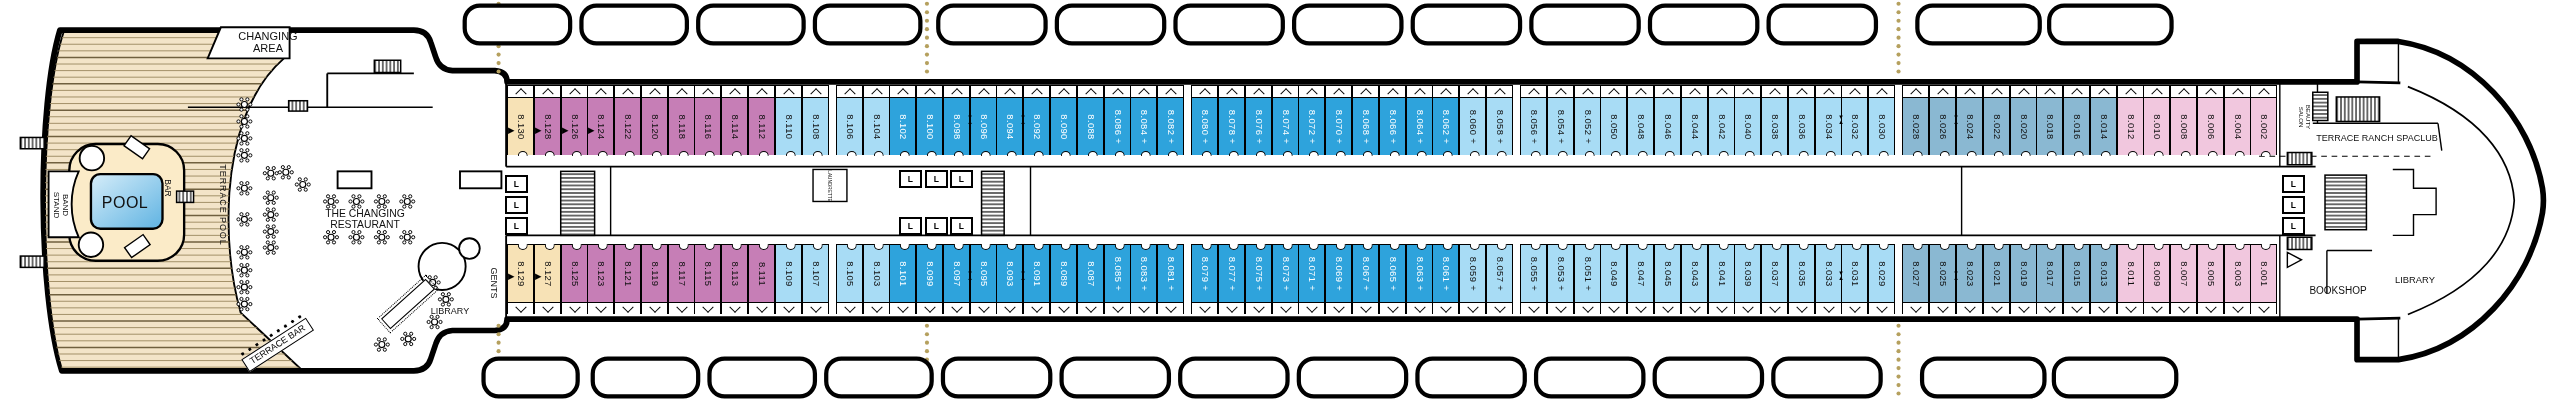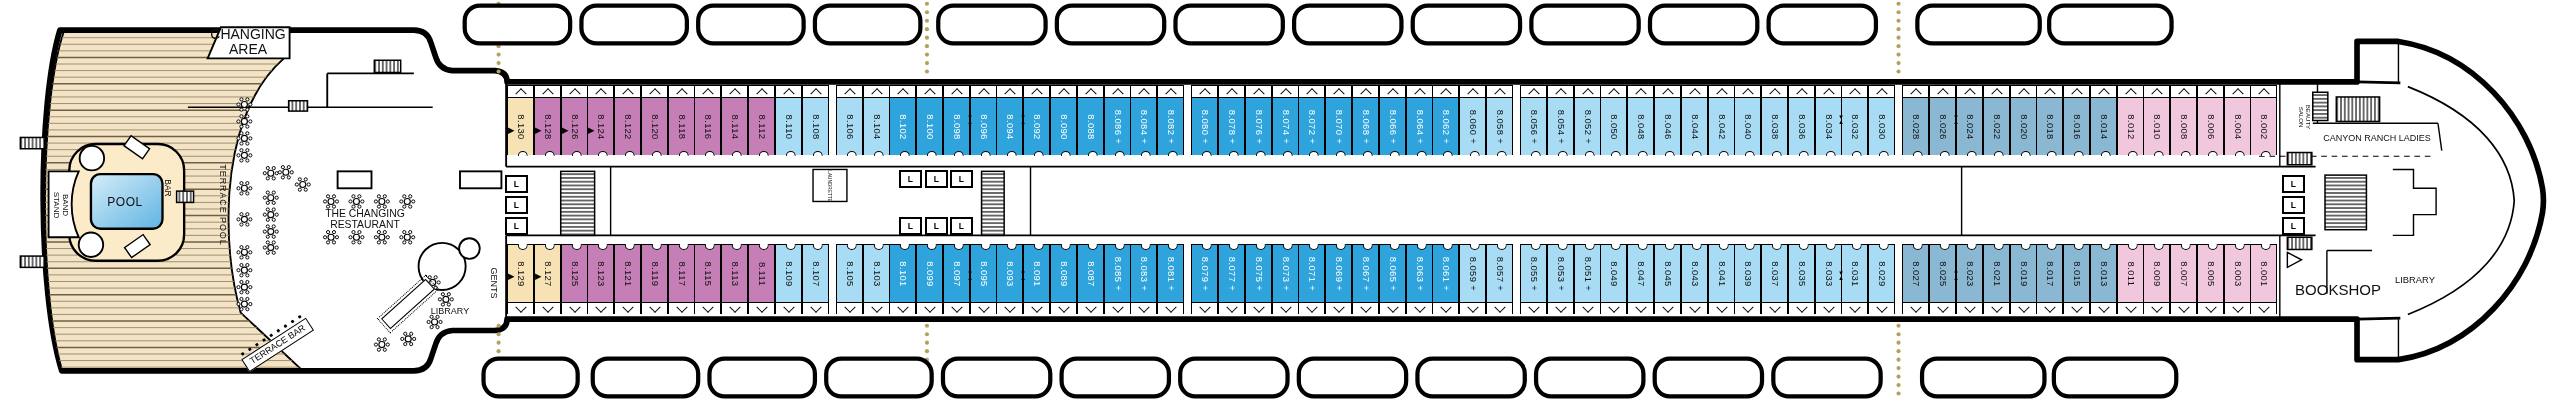--- a/index.html
+++ b/index.html
@@ -533,37 +533,37 @@
         <rect x="1378" y="381" width="114" height="40" rx="16" fill="#fff" stroke="#000" stroke-width="4.5"></rect>
         <rect x="1504" y="381" width="114" height="40" rx="16" fill="#fff" stroke="#000" stroke-width="4.5"></rect>
         <rect x="1630" y="381" width="114" height="40" rx="16" fill="#fff" stroke="#000" stroke-width="4.5"></rect>
         <rect x="1756" y="381" width="114" height="40" rx="16" fill="#fff" stroke="#000" stroke-width="4.5"></rect>
         <rect x="1882" y="381" width="114" height="40" rx="16" fill="#fff" stroke="#000" stroke-width="4.5"></rect>
         <rect x="2040" y="381" width="130" height="40" rx="16" fill="#fff" stroke="#000" stroke-width="4.5"></rect>
         <rect x="2180" y="381" width="130" height="40" rx="16" fill="#fff" stroke="#000" stroke-width="4.5"></rect>
       </g>
   </svg>
 
-  <div class="lbl" style="left:248px;top:42px;font-size:14px">CHANGING
+  <div class="lbl" style="left:268px;top:42px;font-size:11px">CHANGING
 AREA</div>
-  <div class="lbl" style="left:125px;top:203px;font-size:12px;letter-spacing:0.5px">POOL</div>
+  <div class="lbl" style="left:125px;top:203px;font-size:16px;letter-spacing:0.5px">POOL</div>
   <div class="lbl vert" style="left:60px;top:205px;font-size:8px">BAND
 STAND</div>
   <div class="lbl vert" style="left:222px;top:205px;font-size:9px;letter-spacing:0.9px">TERRACE POOL</div>
   <div class="lbl vert" style="left:167px;top:188px;font-size:8.5px">BAR</div>
   <div class="lbl" style="left:365px;top:219px;font-size:10.4px">THE CHANGING
 RESTAURANT</div>
   <div class="lbl" style="left:450px;top:312px;font-size:9px">LIBRARY</div>
   <div class="lbl vert" style="left:493px;top:283px;font-size:9px">GENTS</div>
   <div class="lbl vert" style="left:829px;top:186px;font-size:4.7px">LAUNDRETTE</div>
   <div class="lbl vert" style="left:2304px;top:117px;font-size:6.1px">BEAUTY
 SALON</div>
-  <div class="lbl" style="left:2377px;top:139px;font-size:9px;white-space:nowrap">CANYON RANCH LADIES</div>
+  <div class="lbl" style="left:2377px;top:139px;font-size:9px;white-space:nowrap">TERRACE RANCH SPACLUB</div>
   <div class="lbl" style="left:2415px;top:280px;font-size:9.4px">LIBRARY</div>
-  <div class="lbl" style="left:2338px;top:290px;font-size:15px">BOOKSHOP</div>
+  <div class="lbl" style="left:2338px;top:290px;font-size:10px">BOOKSHOP</div>
 
   <div id="tbar">
     <div class="lights"></div>
     <div class="sign">TERRACE BAR</div>
   </div>
 
   <div id="barcounter"></div>
 
   <div id="cabins">
       <div class="cab t" style="left: 507px; top: 85px; width: 27px; height: 70px;">

